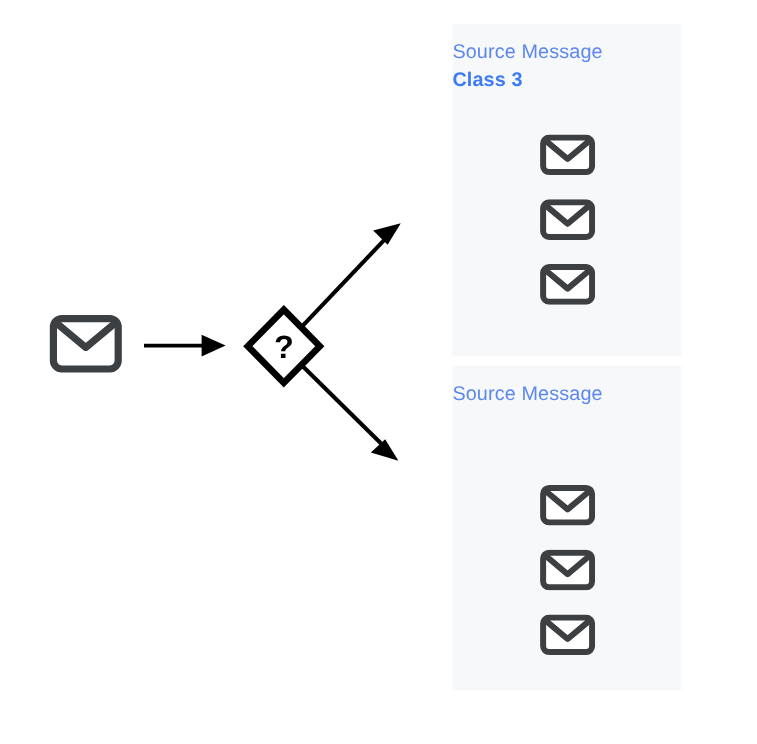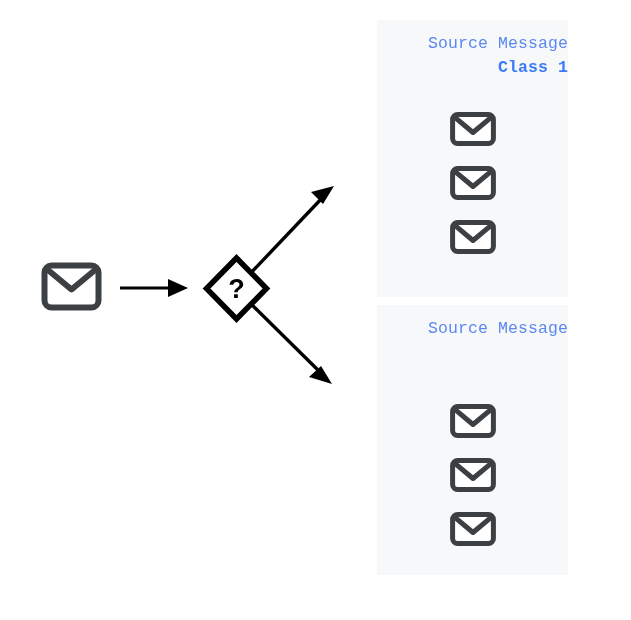--- a/index.html
+++ b/index.html
@@ -28,25 +28,24 @@
     position: absolute;
     left: 377px;
     width: 191px;
     background: #f7f8fa;
     box-sizing: border-box;
   }
   #panel-class-1 { top: 20px;  height: 277px; }
   #panel-class-n { top: 305px; height: 270px; }
 
   .panel-heading {
-    text-align: right;
+    text-align: left;
     padding-top: 12px;
     line-height: 1.45;
     user-select: none;
-    font-family: Liberation Mono, monospace;
   }
   .panel-title {
     display: block;
     font-size: 16.5px;
     font-weight: 400;
     color: #5b87ef;
     letter-spacing: 0.1px;
   }
   .panel-subtitle {
     display: block;
@@ -118,21 +117,21 @@
       <path d="M 236.5 258 L 266.5 288.5 L 236.5 319 L 206.5 288.5 Z" fill="#ffffff" stroke="#000000" stroke-width="5.5" stroke-linejoin="miter"></path>
       <text x="236.5" y="298" text-anchor="middle" font-family="'Liberation Sans','DejaVu Sans',sans-serif" font-size="27" font-weight="700" fill="#000000">?</text>
     </g>
   </svg>
 
   <span class="hidden-label">?</span>
 
   <div class="class-panel" id="panel-class-1">
     <div class="panel-heading">
       <span class="panel-title">Source Message</span>
-      <span class="panel-subtitle">Class 1</span>
+      <span class="panel-subtitle">Class 3</span>
     </div>
     <div class="envelope-stack">
 
       <svg class="envelope-small" viewBox="0 0 46 34">
         <rect x="2.6" y="2.6" width="40.8" height="28.8" rx="5" ry="5" fill="#ffffff" stroke="#3c4043" stroke-width="5"></rect>
         <path d="M 5.2 5.6 L 23 20.5 L 40.8 5.6" fill="none" stroke="#3c4043" stroke-width="5" stroke-linejoin="round" stroke-linecap="round"></path>
       </svg>
 
       <svg class="envelope-small" viewBox="0 0 46 34">
         <rect x="2.6" y="2.6" width="40.8" height="28.8" rx="5" ry="5" fill="#ffffff" stroke="#3c4043" stroke-width="5"></rect>

